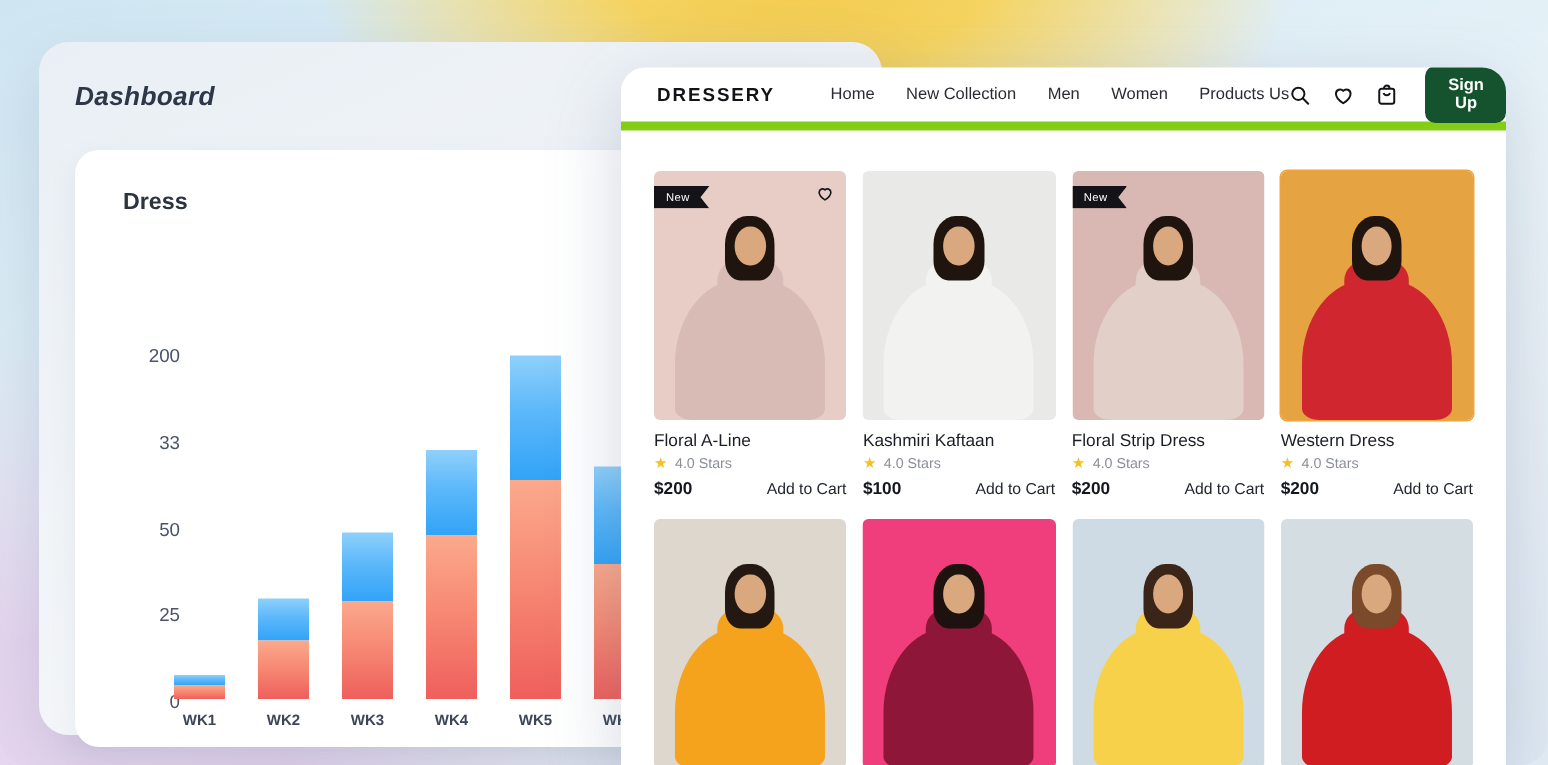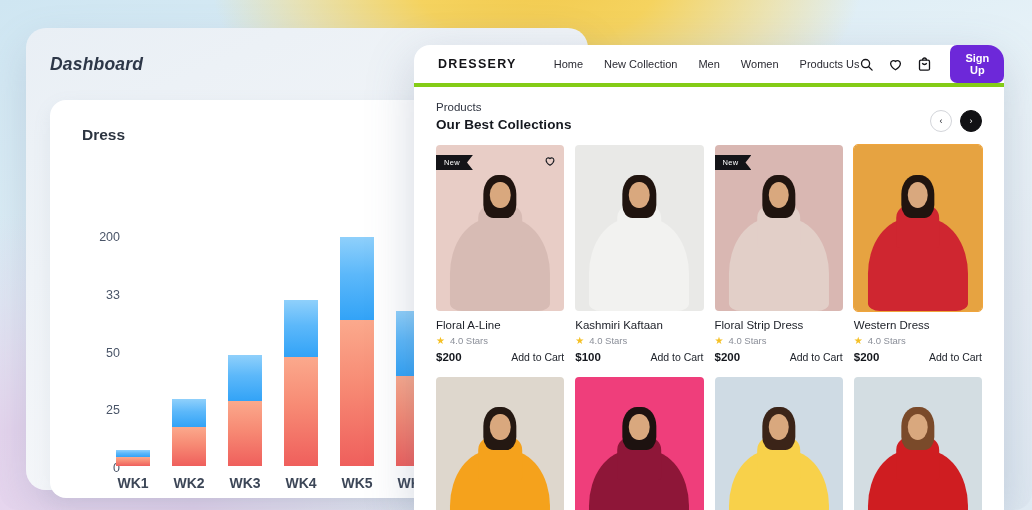--- a/index.html
+++ b/index.html
@@ -84,21 +84,21 @@
   .seg-red {
     width: 100%;
     background: linear-gradient(180deg, #fba98c 0%, #f78a74 45%, #ef5f5c 100%);
   }
   .bar-label {
     position: absolute;
     top: 100%;
     margin-top: 9px;
     width: 100%;
     text-align: center;
-    font-size: 14px; font-weight: bold; color: #3c4657;
+    font-size: 10px; font-weight: bold; color: #3c4657;
     white-space: nowrap;
   }
   .chart-fade {
     position: absolute;
     right: 0; top: 0; width: 58px; height: 100%;
     background: linear-gradient(90deg, rgba(255,255,255,0) 0%, rgba(255,255,255,0.92) 62%, #ffffff 100%);
     pointer-events: none;
   }
 
   
@@ -109,42 +109,42 @@
     background: #ffffff;
     border-radius: 16px 16px 0 0;
     box-shadow: 0 16px 48px rgba(80,100,135,0.26);
     overflow: hidden;
   }
   .navbar {
     position: relative;
     height: 42px;
     display: flex; align-items: center;
     padding: 0 16px 0 24px;
-    border-bottom: 4px solid #84cc16;
+    border-bottom: 6px solid #84cc16;
   }
   .brand {
     font-size: 12.5px; font-weight: bold;
     letter-spacing: 1.3px; color: #141418;
   }
   .nav-links {
     display: flex; align-items: center;
     gap: 21px;
     margin-left: 37px;
   }
   .nav-link {
     font-size: 11px; color: #2b2b33;
     white-space: nowrap;
   }
   .nav-actions {
     margin-left: auto;
     display: flex; align-items: center; gap: 14px;
   }
   .nav-ico { width: 15px; height: 15px; display: block; color: #141418; }
   .signup-btn {
-    background: #6d28d9; color: #ffffff;
+    background: #14532d; color: #ffffff;
     font-size: 11px; font-weight: bold;
     border: none;
     padding: 7px 15px;
     border-radius: 7px;
     margin-left: 4px;
     font-family: inherit;
     cursor: pointer;
   }
 
   .shop-body { padding: 14px 22px 0 22px; }
@@ -323,30 +323,20 @@
             <rect x="4" y="5" width="16" height="16" rx="2.4"></rect>
             <path d="M9 5v-.4a3 3 0 0 1 6 0V5"></path>
             <path d="M8.6 9.6a3.6 3.6 0 0 0 6.8 0"></path>
           </svg>
         </span>
         <button class="signup-btn">Sign Up</button>
       </div>
     </div>
 
     <div class="shop-body">
-      <div class="sec-head">
-        <div>
-          <div class="sec-eyebrow">Products</div>
-          <div class="sec-title">Our Best Collections</div>
-        </div>
-        <div class="carousel">
-          <div class="c-btn c-prev">‹</div>
-          <div class="c-btn c-next">›</div>
-        </div>
-      </div>
 
       <div class="grid" id="row1">
           <div class="card">
             <div class="card-media">
               <div class="ph" style="background:#e8cdc6">
                 <div class="dress" style="bottom:0;width:78%;height:56%;background:#d7bbb4"></div>
                 <div class="dress" style="bottom:38%;width:34%;height:26%;background:#d7bbb4;border-radius:30% 30% 8% 8%"></div>
                 <div class="hair" style="bottom:56%;width:26%;height:26%;background:#20140f"></div>
                 <div class="head" style="bottom:62%;width:16%;height:16%;background:#d9a87e"></div>
               </div>

